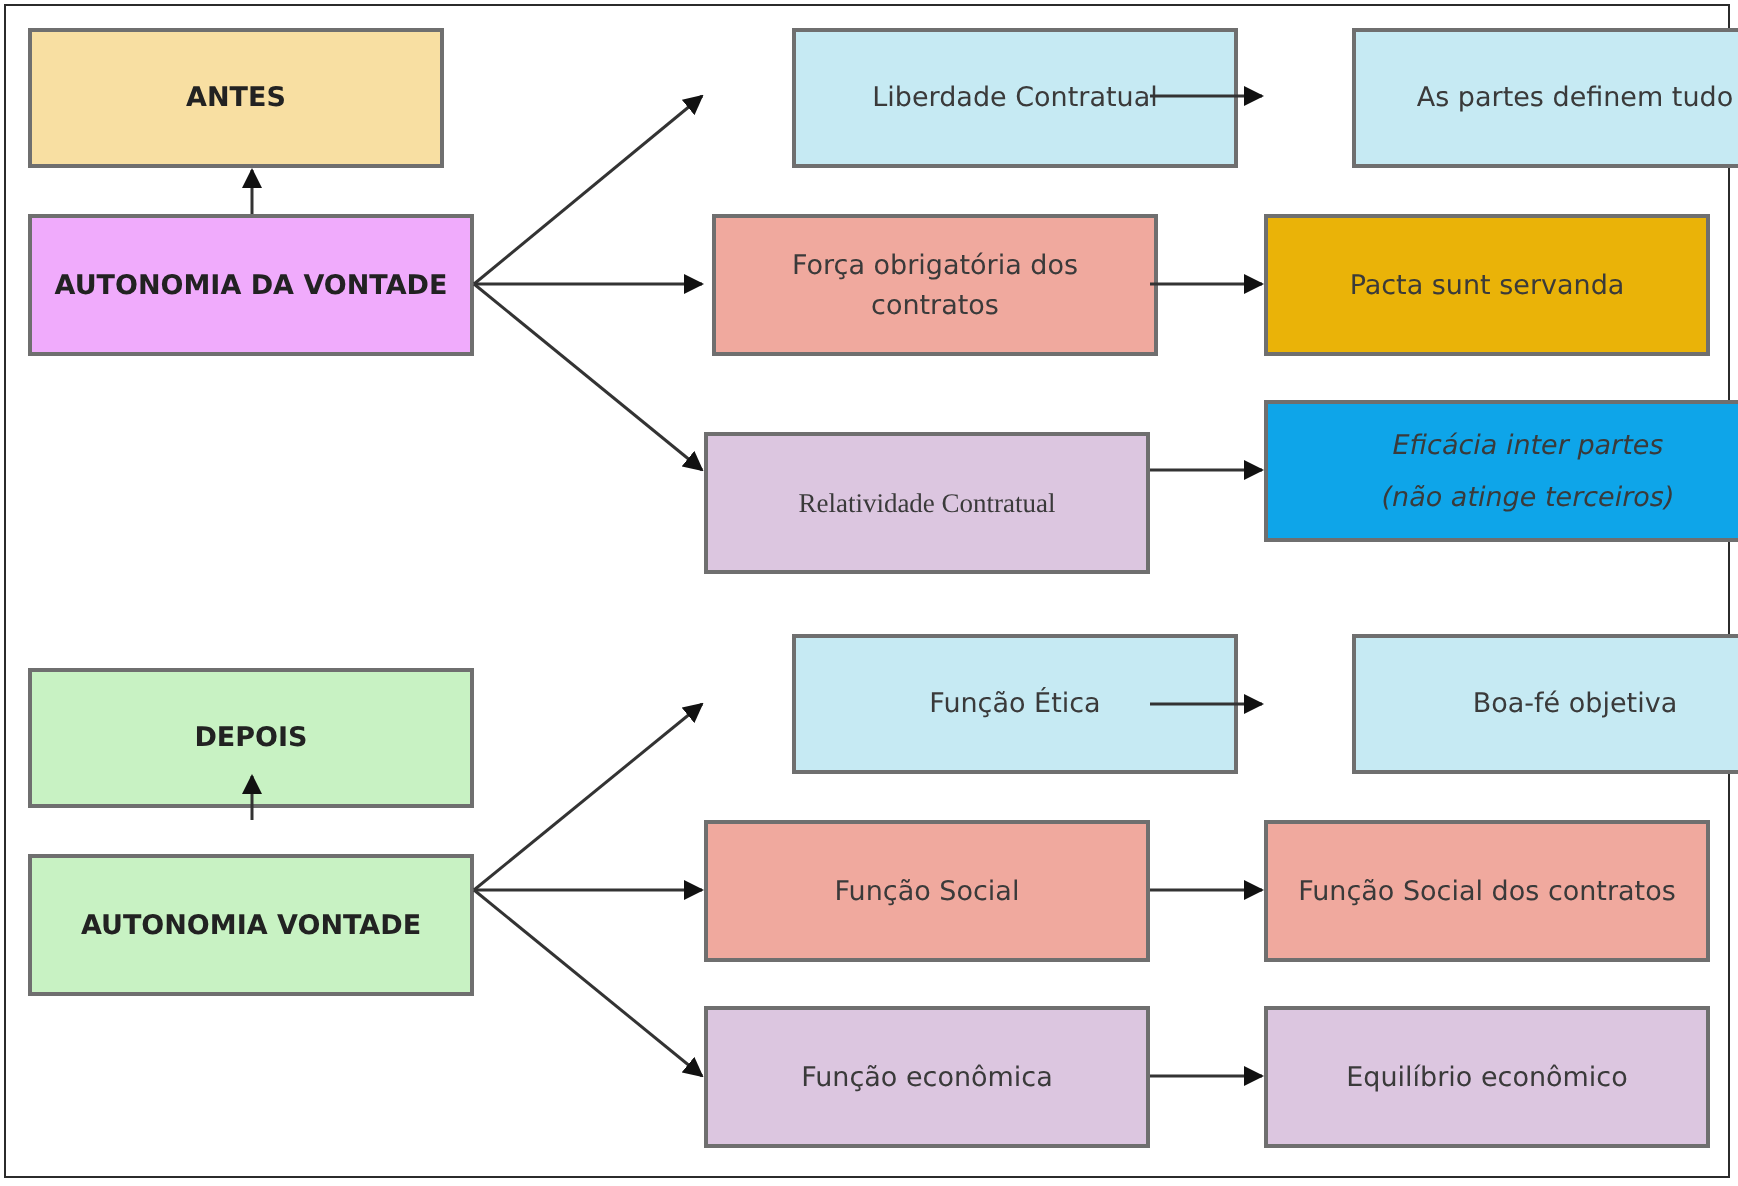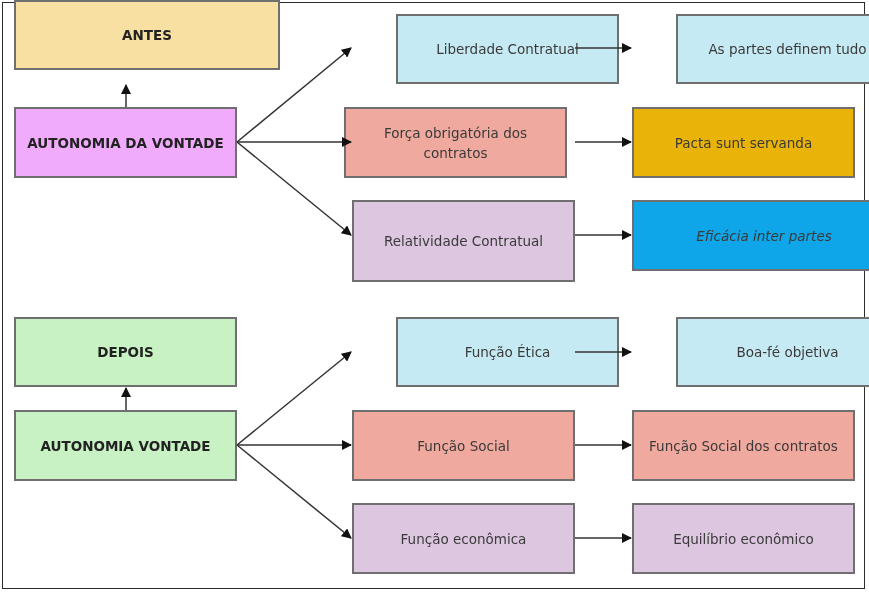--- a/index.html
+++ b/index.html
@@ -6,56 +6,57 @@
   body { width:869px; height:593px; position:relative; overflow:hidden;
          font-family:"DejaVu Sans", "Liberation Sans", sans-serif; }
   .frame { position:absolute; left:2px; top:2px; width:863px; height:587px;
            border:1px solid #2b2b2b; box-sizing:border-box; background:#ffffff; }
   .node { position:absolute; box-sizing:border-box; border:2px solid #6f6f6f;
           display:flex; flex-direction:column; align-items:center; justify-content:center;
           text-align:center; font-size:13.5px; color:#3a3a3a; line-height:20px; padding:0 6px; }
   .node.bold { font-weight:bold; color:#222; font-size:13.5px; }
   .node .l2 { margin-top:6px; }
   .c-yellow { background:#f8dfa2; }
-  .c-green  { background:#c8f2c3; }
+  .c-green  { background:#c8f2c3;margin-top:17px; }
   .c-blue   { background:#c6eaf3;margin-left:44px; }
   .c-red    { background:#f0a99e; }
   .c-purple { background:#dcc6e0; }
   svg.edges { position:absolute; left:0; top:0; width:869px; height:593px; pointer-events:none; }
 </style>
 </head>
 <body>
 
 <div class="frame"></div>
 
-<div class="node bold c-yellow" style="left: 14px; top: 0; width: 266px; height: 70px; background: rgb(248, 223, 162); border-color: rgb(111, 111, 111); align-items: center;">
+<div class="node bold c-yellow" style="left: 14px; top: 14px; width: 208px; height: 70px; background: rgb(248, 223, 162); border-color: rgb(111, 111, 111); align-items: center;">
   <span>ANTES</span>
 </div>
 <div class="node bold c-yellow" style="left: 14px; top: 107px; width: 223px; height: 71px; background: #f0abfc; border-color: rgb(111, 111, 111);">
   <span>AUTONOMIA DA VONTADE</span>
 </div>
 
 <div class="node c-blue" style="left: 352px; top: 14px; width: 223px; height: 70px; background: rgb(198, 234, 243); border-color: rgb(111, 111, 111);">
   <span>Liberdade Contratual</span>
 </div>
-<div class="node c-red" style="left: 344px; top: 107px; width: 223px; height: 71px; padding: 12px 30px; background: rgb(240, 169, 158); border-color: rgb(111, 111, 111);">
+<div class="node c-red" style="left: 356px; top: 107px; width: 223px; height: 71px; padding: 12px 30px; background: rgb(240, 169, 158); border-color: rgb(111, 111, 111);">
   <span>Força obrigatória dos contratos</span>
 </div>
-<div class="node c-purple" style="left: 352px; top: 200px; width: 223px; height: 82px; background: rgb(220, 198, 224); border-color: rgb(111, 111, 111);">
+<div class="node c-purple" style="left: 352px; top: 216px; width: 223px; height: 71px; background: rgb(220, 198, 224); border-color: rgb(111, 111, 111); font-family: Liberation Serif, serif;">
   <span>Relatividade Contratual</span>
 </div>
 
 <div class="node c-blue" style="left: 632px; top: 14px; width: 223px; height: 70px; background: rgb(198, 234, 243); border-color: rgb(111, 111, 111); text-align: center;">
   <span>As partes definem tudo</span>
 </div>
 <div class="node c-red" style="left: 632px; top: 107px; width: 223px; height: 71px; background: #eab308; border-color: rgb(111, 111, 111);">
   <span>Pacta sunt servanda</span>
 </div>
 <div class="node c-purple" style="left: 632px; top: 200px; width: 264px; height: 71px; background: #0ea5e9; border-color: rgb(111, 111, 111); font-style: italic;">
   <span>Eficácia inter partes</span>
+  <span class="l2">(não atinge terceiros)</span>
 </div>
 
 <div class="node bold c-green" style="left: 14px; top: 317px; width: 223px; height: 70px; background: rgb(200, 242, 195); border-color: rgb(111, 111, 111);">
   <span>DEPOIS</span>
 </div>
 <div class="node bold c-green" style="left: 14px; top: 410px; width: 223px; height: 71px; background: rgb(200, 242, 195); border-color: rgb(111, 111, 111);">
   <span>AUTONOMIA VONTADE</span>
 </div>
 
 <div class="node c-blue" style="left: 352px; top: 317px; width: 223px; height: 70px; background: rgb(198, 234, 243); border-color: rgb(111, 111, 111);">

